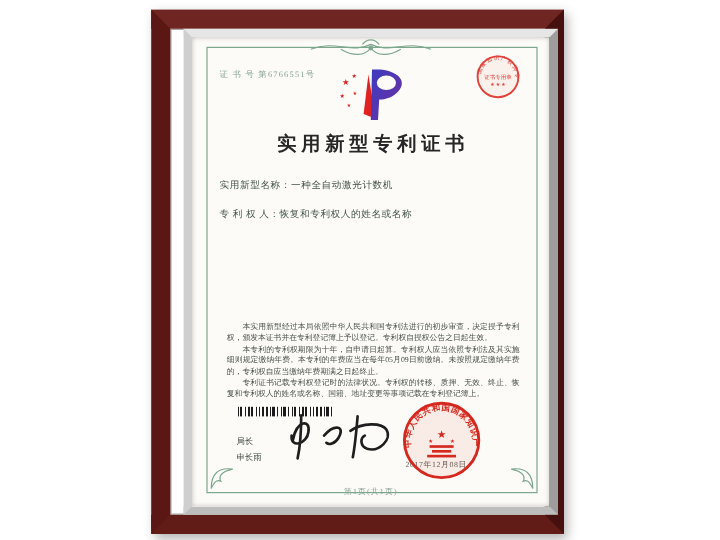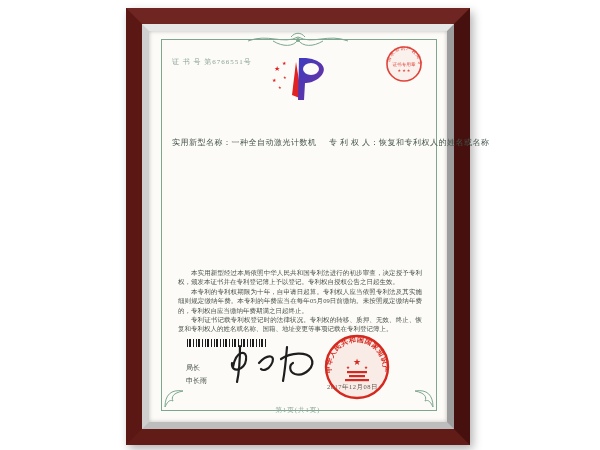--- a/index.html
+++ b/index.html
@@ -4,33 +4,33 @@
 <style>
   html,body{margin:0;padding:0;}
   .scene{position:relative;width:600px;height:450px;background:#ffffff;overflow:hidden;
          font-family:"Liberation Serif","DejaVu Serif",serif;}
   .frame{position:absolute;left:126px;top:8px;width:344px;height:437px;box-sizing:border-box;
          border-top:16px solid #6f2521;border-left:16px solid #5a1713;
          border-right:16px solid #45100d;border-bottom:16px solid #611c18;
          box-shadow:3px 4px 9px rgba(0,0,0,.30), inset 0 0 0 1px rgba(0,0,0,.35);}
   .mat{width:100%;height:100%;box-sizing:border-box;
        border-top:7px solid #e6e6e6;border-left:7px solid #cfcfcf;
-       border-right:7px solid #9d9d9d;border-bottom:7px solid #bdbdbd;}
+       border-right:7px solid #9d9d9d;border-bottom:7px solid #bdbdbd;margin-left:11px;}
   .paper{position:relative;width:100%;height:100%;background:#fcfbf7;
          box-shadow:inset 0 0 4px rgba(0,0,0,.25);}
   .gborder{position:absolute;left:12px;right:10px;top:8px;bottom:11px;
            border:1px solid #7ca78e;}
   .ornament-top{position:absolute;left:50%;top:0px;transform:translateX(-50%);}
   .ornament-corner{position:absolute;}
   .certno{position:absolute;left:23px;top:26px;font-size:7px;color:#8aa496;letter-spacing:1px;white-space:nowrap;}
   .logo{position:absolute;left:121px;top:24px;}
   .small-stamp{position:absolute;left:235px;top:13px;}
   .title{position:absolute;left:0;right:0;top:79px;text-align:center;
          font-size:16px;font-weight:bold;color:#262626;letter-spacing:4px;text-indent:4px;}
-  .fields{position:absolute;left:23px;top:106px;display:flex;flex-direction:row;gap:12.5px;
+  .fields{position:absolute;left:23px;top:118px;display:flex;flex-direction:column;gap:12.5px;
           font-size:8px;color:#44544b;letter-spacing:.5px;}
   .fields .row{white-space:nowrap;}
   .body-text{position:absolute;left:29px;right:25px;top:237px;font-size:6.5px;line-height:9.4px;
              color:#4a5149;text-align:justify;}
   .body-text p{margin:0;text-indent:2em;}
   .barcode{position:absolute;left:38px;top:308px;width:80px;height:8px;
            background:repeating-linear-gradient(90deg,#1c1c1c 0 1px,#fcfbf7 1px 2px,#1c1c1c 2px 4px,#fcfbf7 4px 6px,#1c1c1c 6px 7px,#fcfbf7 7px 9px);}
   .director{position:absolute;left:37px;top:331px;font-size:7px;color:#3c453e;line-height:13px;}
   .signature{position:absolute;left:72px;top:310px;}
   .seal-date{position:absolute;left:178px;top:352px;font-size:6.5px;color:#5a5a52;letter-spacing:.5px;z-index:1;}
@@ -89,20 +89,21 @@
         <svg class="small-stamp" width="40" height="40" viewBox="0 0 40 40">
           <circle cx="20" cy="20" r="17" fill="rgba(224,67,58,0.05)" stroke="#e0433a" stroke-width="1.6"></circle>
           <path id="ssArc" d="M6,24 A 14.5 14.5 0 1 1 34,24" fill="none"></path>
           <text font-size="4.6" fill="#e0433a" letter-spacing="1">
             <textPath href="#ssArc" startOffset="6">国家知识产权局专利局</textPath>
           </text>
           <text x="20" y="22" text-anchor="middle" font-size="4.6" fill="#e0433a">证书专用章</text>
           <text x="20" y="28" text-anchor="middle" font-size="4" fill="#e0433a">★ ★ ★</text>
         </svg>
 
+        <div class="title">实用新型专利证书</div>
 
         <div class="fields">
           <div class="row"><span>实用新型名称</span>：<span>一种全自动激光计数机</span></div>
           <div class="row"><span>专 利 权 人</span>：<span>恢复和专利权人的姓名或名称</span></div>
         </div>
 
         <div class="body-text">
           <p>本实用新型经过本局依照中华人民共和国专利法进行的初步审查，决定授予专利权，颁发本证书并在专利登记簿上予以登记。专利权自授权公告之日起生效。</p>
           <p>本专利的专利权期限为十年，自申请日起算。专利权人应当依照专利法及其实施细则规定缴纳年费。本专利的年费应当在每年05月09日前缴纳。未按照规定缴纳年费的，专利权自应当缴纳年费期满之日起终止。</p>
           <p>专利证书记载专利权登记时的法律状况。专利权的转移、质押、无效、终止、恢复和专利权人的姓名或名称、国籍、地址变更等事项记载在专利登记簿上。</p>

